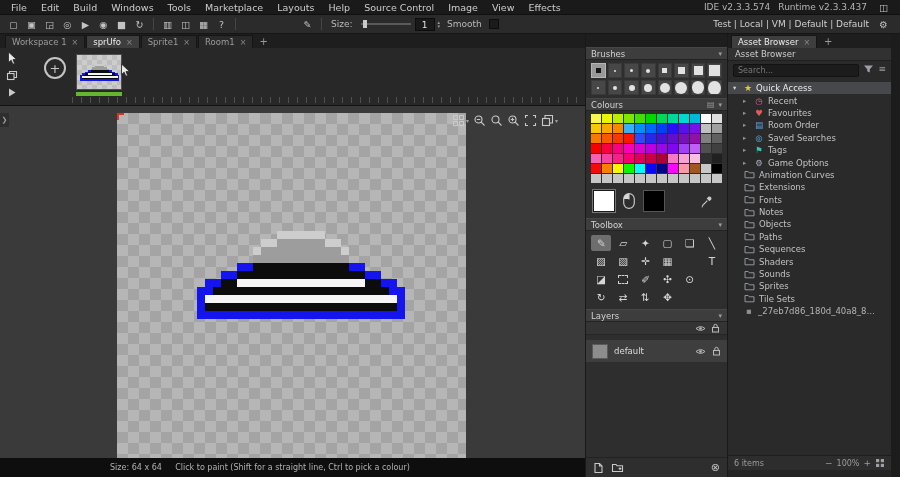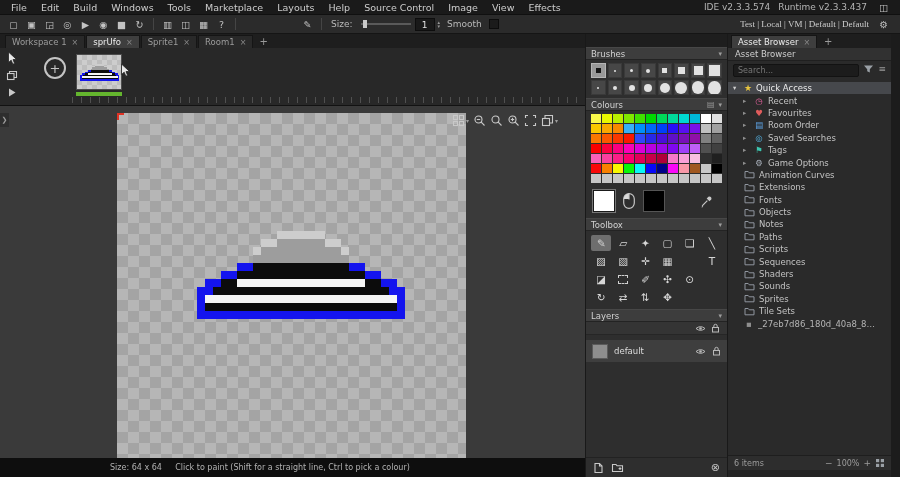--- a/index.html
+++ b/index.html
@@ -17,21 +17,21 @@
 #toolbar{position:absolute;top:15px;left:0;right:0;height:19px;background:#2b2b2b;border-bottom:1px solid #151515;display:flex;align-items:center;padding:0 5px;}
 .tb-group{display:flex;gap:1px;}
 .tb-icon{width:17px;height:15px;display:flex;align-items:center;justify-content:center;font-size:9.5px;color:#c3c3c3;}
 .tb-sep{width:1px;height:12px;background:#454545;margin:0 5px;}
 .tb-label{font-size:9px;color:#b9b9b9;margin:0 4px;}
 .slider{width:50px;height:2px;background:#5a5a5a;position:relative;margin:0 4px;}
 .slider-thumb{position:absolute;left:2px;top:-3px;width:4px;height:8px;background:#c9c9c9;}
 .size-box{width:20px;height:13px;background:#191919;border:1px solid #0d0d0d;font-size:9px;color:#e0e0e0;text-align:center;line-height:12px;display:inline-block;}
 .spinner{display:flex;flex-direction:column;font-size:5px;color:#9a9a9a;line-height:4.5px;margin:0 3px;}
 .checkbox{width:10px;height:10px;background:#1b1b1b;border:1px solid #0c0c0c;margin-left:3px;}
-.tb-right{margin-left:auto;display:flex;align-items:center;gap:6px;font-size:9px;color:#cfcfcf;padding-right:3px;font-family:Liberation Serif, serif;}
+.tb-right{margin-left:auto;display:flex;align-items:center;gap:6px;font-size:9px;color:#cfcfcf;padding-right:3px;}
 #tb-pencil{margin-left:58px;}
 
 
 #main{position:absolute;top:34px;left:0;right:0;bottom:0;display:flex;}
 #left-col{width:585px;display:flex;flex-direction:column;position:relative;}
 #tab-strip{height:14px;background:#1e1e1e;display:flex;align-items:flex-end;padding-left:5px;gap:1px;}
 .tab{height:13px;display:flex;align-items:center;gap:5px;padding:0 6px;background:#292929;border:1px solid #151515;border-bottom:none;font-size:8.5px;color:#9c9c9c;white-space:nowrap;}
 .tab.active{background:#3e3e3e;color:#ececec;}
 .tab-close{font-size:8px;color:#8a8a8a;}
 .tab-plus{font-size:10px;color:#9a9a9a;padding:0 5px;align-self:center;}
@@ -1067,48 +1067,39 @@
             </span>
             <span class="label">Fonts</span>
           </div>
           <div class="tree-row folder-row">
             <span class="caret-slot"></span>
             <span class="svg-ic">
               <svg width="11" height="9" viewBox="0 0 11 9">
                 <path d="M1,1.5 H4.2 L5.2,2.8 H10 V7.8 H1 Z" fill="none" stroke="#8f959e" stroke-width="1"></path>
               </svg>
             </span>
-            <span class="label">Objects</span>
+            <span class="label">Notes</span>
           </div>
           <div class="tree-row folder-row">
             <span class="caret-slot"></span>
             <span class="svg-ic">
               <svg width="11" height="9" viewBox="0 0 11 9">
                 <path d="M1,1.5 H4.2 L5.2,2.8 H10 V7.8 H1 Z" fill="none" stroke="#8f959e" stroke-width="1"></path>
               </svg>
             </span>
-            <span class="label">Notes</span>
+            <span class="label">Objects</span>
           </div>
           <div class="tree-row folder-row">
             <span class="caret-slot"></span>
             <span class="svg-ic">
               <svg width="11" height="9" viewBox="0 0 11 9">
                 <path d="M1,1.5 H4.2 L5.2,2.8 H10 V7.8 H1 Z" fill="none" stroke="#8f959e" stroke-width="1"></path>
               </svg>
             </span>
             <span class="label">Paths</span>
-          </div>
-          <div class="tree-row folder-row">
-            <span class="caret-slot"></span>
-            <span class="svg-ic">
-              <svg width="11" height="9" viewBox="0 0 11 9">
-                <path d="M1,1.5 H4.2 L5.2,2.8 H10 V7.8 H1 Z" fill="none" stroke="#8f959e" stroke-width="1"></path>
-              </svg>
-            </span>
-            <span class="label">Scripts</span>
           </div>
           <div class="tree-row folder-row">
             <span class="caret-slot"></span>
             <span class="svg-ic">
               <svg width="11" height="9" viewBox="0 0 11 9">
                 <path d="M1,1.5 H4.2 L5.2,2.8 H10 V7.8 H1 Z" fill="none" stroke="#8f959e" stroke-width="1"></path>
               </svg>
             </span>
             <span class="label">Sequences</span>
           </div>

